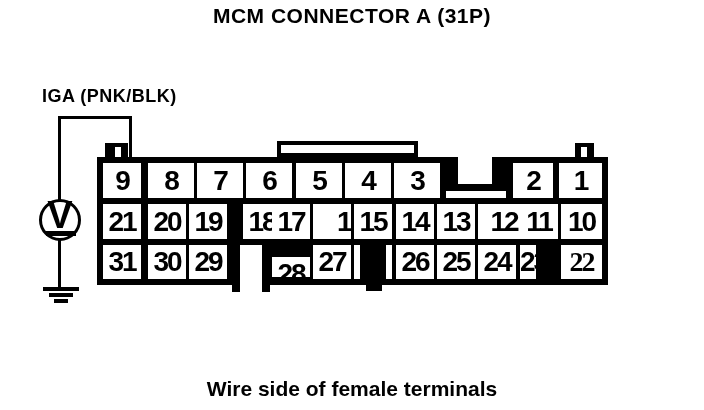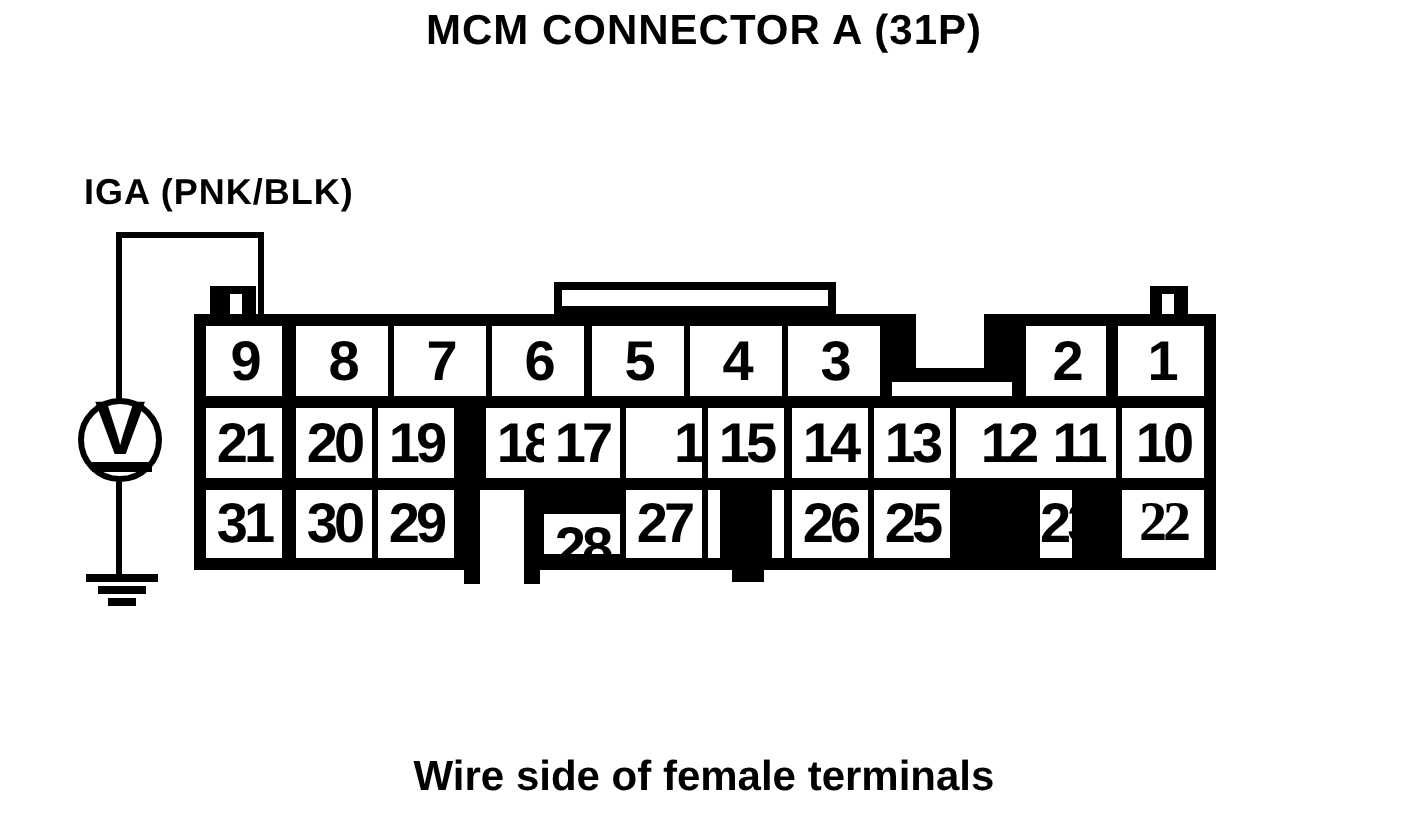--- a/index.html
+++ b/index.html
@@ -81,20 +81,21 @@
   <div class="abs cell" style="left:561px;top:204px;width:41px;height:35px;">10</div>
 
   <div class="abs cell b" style="left:103px;top:245px;width:38px;height:34px;">31</div>
   <div class="abs cell b" style="left:148px;top:245px;width:38px;height:34px;">30</div>
   <div class="abs cell b" style="left:189px;top:245px;width:38px;height:34px;">29</div>
   <div class="abs cell b" style="left:272px;top:245px;width:38px;height:20px;margin-top:12px;">28</div>
   <div class="abs cell b" style="left:313px;top:245px;width:38px;height:34px;">27</div>
   <div class="abs cell b" style="left:354px;top:245px;width:38px;height:34px;"></div>
   <div class="abs cell b" style="left:396px;top:245px;width:38px;height:34px;">26</div>
   <div class="abs cell b" style="left:437px;top:245px;width:38px;height:34px;">25</div>
+  <div class="abs cell b" style="left:478px;top:245px;width:38px;height:34px;">24</div>
   <div class="abs cell b" style="left:520px;top:245px;width:16px;height:34px;">23</div>
   <div class="abs cell b" style="left:561px;top:245px;width:41px;height:34px;font-family:Liberation Serif, serif;">22</div>
 
   <div class="abs" style="left:240px;top:245px;width:22px;height:47px;background:#fff;"></div>
   <div class="abs ink" style="left:232px;top:283px;width:8px;height:9px;"></div>
   <div class="abs ink" style="left:262px;top:283px;width:8px;height:9px;"></div>
 
   <div class="abs ink" style="left:360px;top:245px;width:26px;height:35px;"></div>
   <div class="abs ink" style="left:366px;top:280px;width:16px;height:11px;"></div>
 

